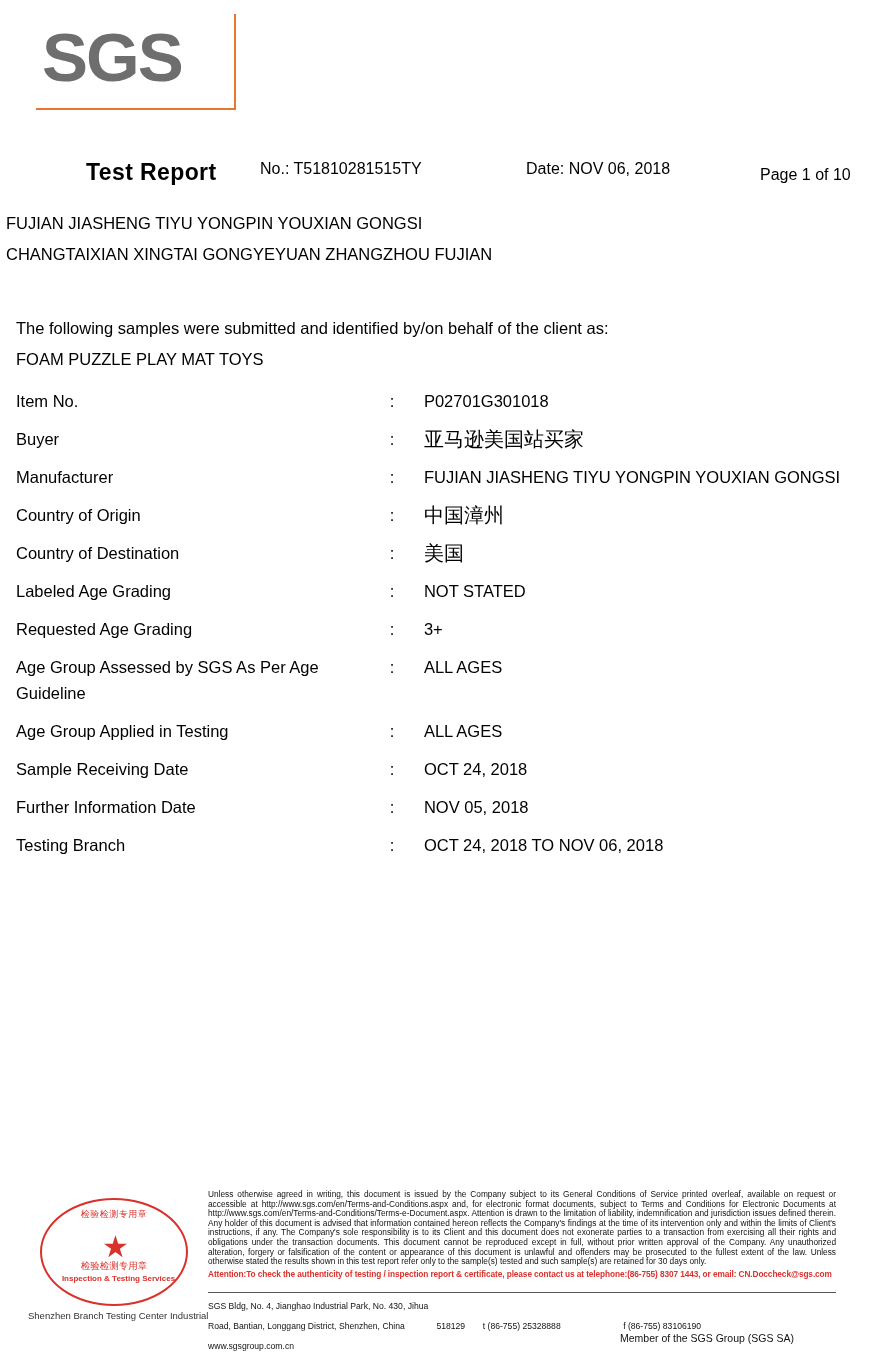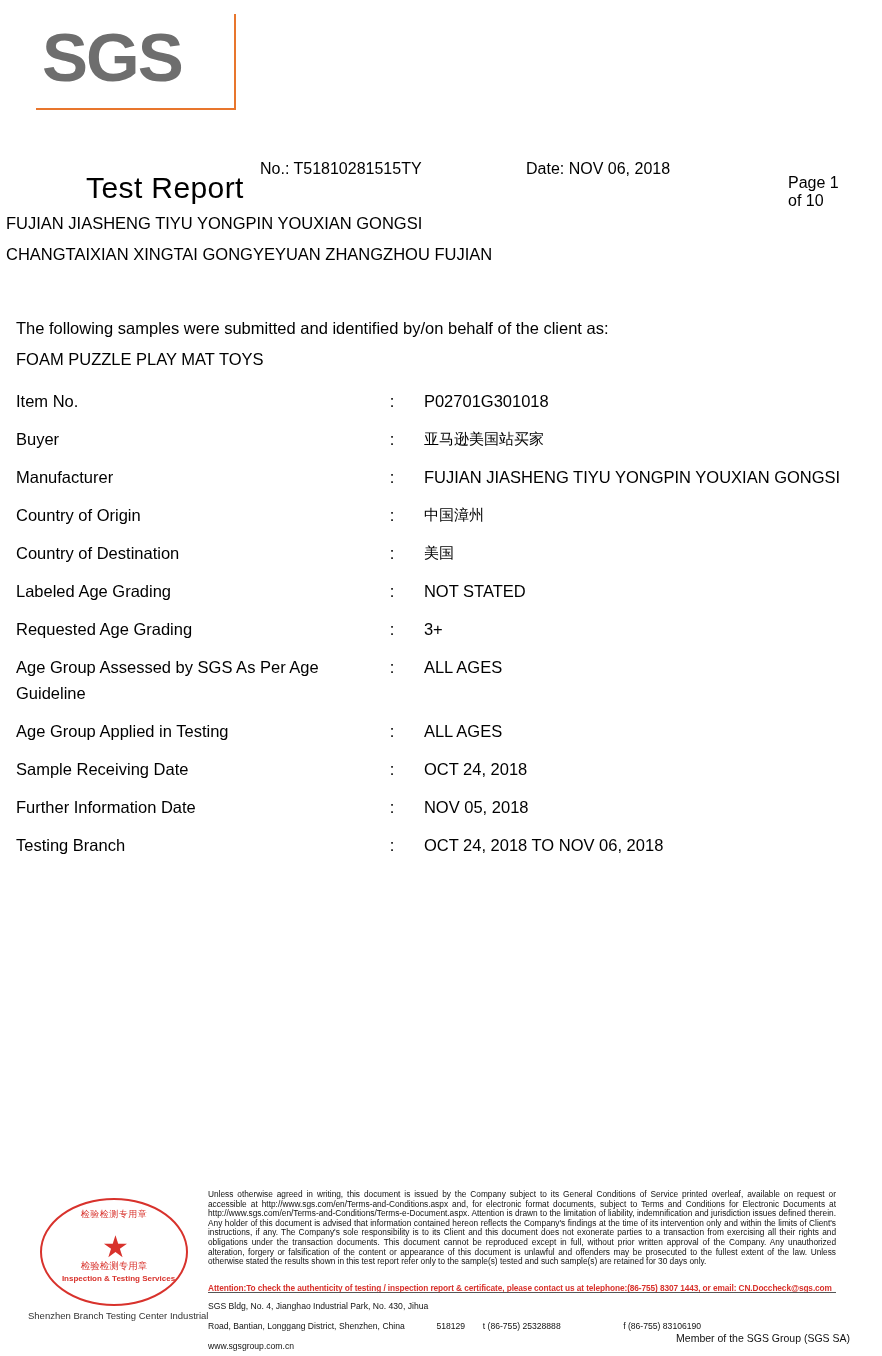--- a/index.html
+++ b/index.html
@@ -55,43 +55,42 @@
   .title-row {
     position: absolute;
     left: 36px;
     top: 155px;
     width: 816px;
     height: 30px;
   }
   .report-title {
     position: absolute;
     left: 50px;
-    top: 16px;
-    font-size: 30px;
-    font-weight: normal;
+    top: 4px;
+    font-size: 23px;
+    font-weight: bold;
     letter-spacing: 0.4px;
   }
   .report-no {
     position: absolute;
     left: 224px;
     top: 5px;
     font-size: 16px;
   }
   .report-date {
     position: absolute;
     left: 490px;
     top: 5px;
     font-size: 16px;
   }
   .report-page {
     position: absolute;
     left: 724px;
-    top: 19px;
+    top: 11px;
     font-size: 16px;
-    margin-left: 28px;
   }
 
   
   .client-block {
     position: absolute;
     left: 6px;
     top: 208px;
     width: 850px;
     font-size: 16.5px;
     line-height: 31px;
@@ -120,21 +119,21 @@
     vertical-align: top;
     padding: 0 0 12px 0;
     line-height: 26px;
   }
   .col-label { width: 372px; }
   .col-colon { width: 34px; }
   .col-value { width: 430px; }
 
   .cjk {
     font-family: "DejaVu Sans", sans-serif;
-    font-size: 15px;
+    font-size: 20px;
   }
 
   
   .footer {
     position: absolute;
     left: 0;
     top: 1180px;
     width: 882px;
     height: 176px;
   }
@@ -212,21 +211,21 @@
     font-size: 8.3px;
     line-height: 9.6px;
     text-align: justify;
     color: #111;
     font-family: "Liberation Sans", sans-serif;
   }
   .legal .attention {
     color: #d8322c;
     font-weight: bold;
     display: block;
-    margin-top: 17px;
+    margin-top: 3px;
     letter-spacing: -0.1px;
   }
   .footer-rule {
     position: absolute;
     left: 208px;
     top: 112px;
     width: 628px;
     border-top: 1px solid #555;
   }
   .addr {
@@ -241,21 +240,20 @@
   .addr .seg { display: inline-block; }
   .addr .s1 { width: 226px; }
   .addr .s2 { width: 44px; }
   .addr .s3 { width: 138px; }
   .addr .s4 { width: 132px; }
   .member {
     position: absolute;
     left: 620px;
     top: 152px;
     width: 230px;
-    text-align: right;
     font-size: 10.5px;
     color: #111;
   }
 </style>
 </head>
 <body>
 
 <div class="logo-block">
   <div class="logo-text">SGS</div>
   <div class="logo-rule-v"></div>

